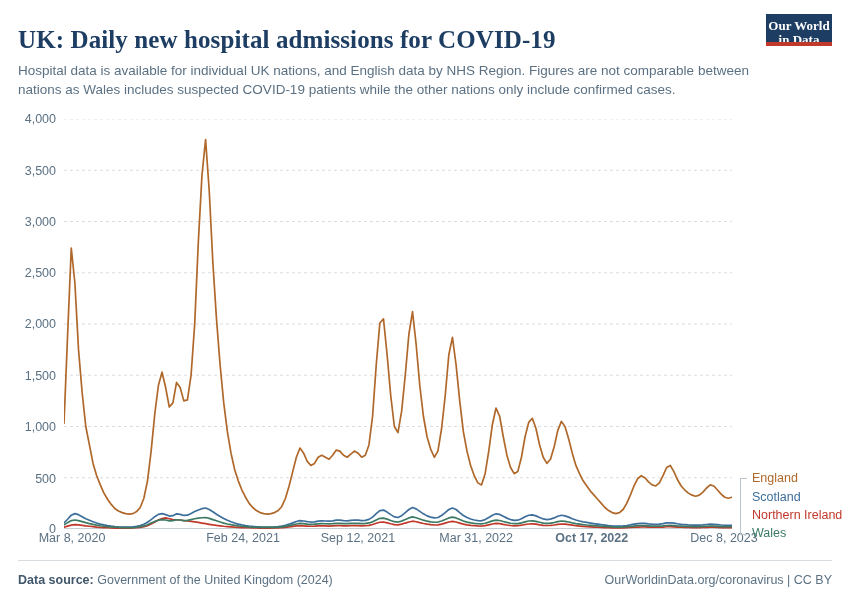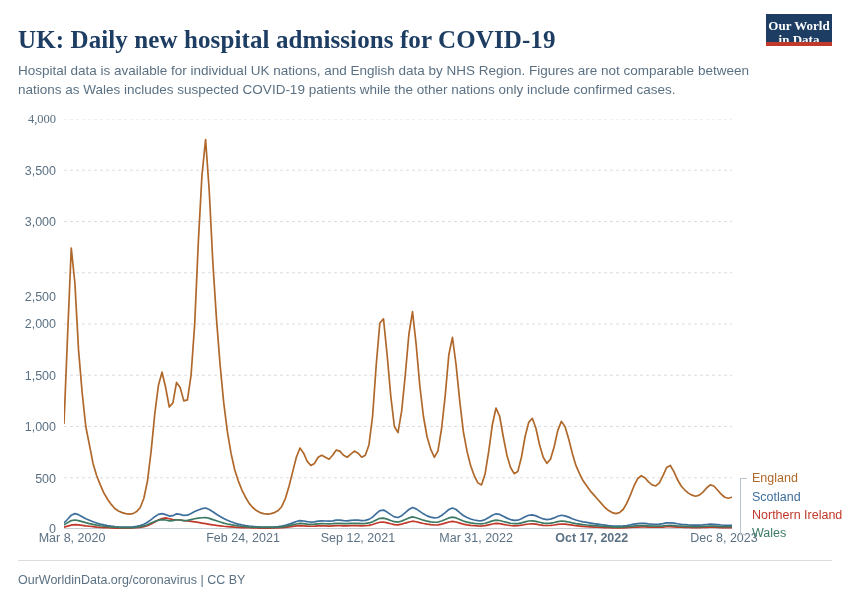--- a/index.html
+++ b/index.html
@@ -159,24 +159,24 @@
     <div class="bar"></div>
   </div>
 
   <div class="chart-area">
     <div class="ylabels" id="ylabels">
         <div class="ylabel" style="top: 416px;">0</div>
         <div class="ylabel" style="top: 366px;">500</div>
         <div class="ylabel" style="top: 313.5px;">1,000</div>
         <div class="ylabel" style="top: 262.25px;">1,500</div>
         <div class="ylabel" style="top: 211px; text-align: right;">2,000</div>
-        <div class="ylabel" style="top: 159.75px; margin-top: 24px;">2,500</div>
+        <div class="ylabel" style="top: 159.75px;">2,500</div>
         <div class="ylabel" style="top: 108.5px;">3,000</div>
         <div class="ylabel" style="top: 57.25px;">3,500</div>
-        <div class="ylabel" style="top: 6px; font-family: Liberation Serif, serif;">4,000</div>
+        <div class="ylabel" style="top: 6px;">4,000</div>
       </div>
     <div class="plot">
       <svg id="plot-svg" width="668" height="410" viewBox="0 0 668 410" preserveAspectRatio="none">
           <line x1="0" x2="668" y1="410" y2="410" stroke="#8d9ba7" stroke-width="1"></line>
           <line x1="0" x2="668" y1="358.75" y2="358.75" stroke="#d9dee3" stroke-width="1" stroke-dasharray="3,3"></line>
           <line x1="0" x2="668" y1="307.5" y2="307.5" stroke="#d9dee3" stroke-width="1" stroke-dasharray="3,3"></line>
           <line x1="0" x2="668" y1="256.25" y2="256.25" stroke="#d9dee3" stroke-width="1" stroke-dasharray="3,3"></line>
           <line x1="0" x2="668" y1="205" y2="205" stroke="#d9dee3" stroke-width="1" stroke-dasharray="3,3"></line>
           <line x1="0" x2="668" y1="153.75" y2="153.75" stroke="#d9dee3" stroke-width="1" stroke-dasharray="3,3"></line>
           <line x1="0" x2="668" y1="102.5" y2="102.5" stroke="#d9dee3" stroke-width="1" stroke-dasharray="3,3"></line>
@@ -199,16 +199,20 @@
     <div class="legend" id="legend">
         <div class="legend-item" style="top: 364.75px; left: 12px; color: rgb(176, 104, 42);">England</div>
         <div class="legend-item" style="top: 384.02px; left: 12px; color: rgb(61, 110, 156);">Scotland</div>
         <div class="legend-item" style="top: 402.06px; left: 12px; color: rgb(192, 57, 43);">Northern Ireland</div>
         <div class="legend-item" style="top: 419.28px; left: 12px; color: rgb(60, 122, 99);">Wales</div>
       </div>
   <div class="legend-bracket" style="top: 364.75px; height: 54.53px;"></div>
     </div>
 
   <div class="footer">
+    <div>
+      <b>Data source:</b>
+      <span>Government of the United Kingdom (2024)</span>
+    </div>
     <div class="footer-right">OurWorldinData.org/coronavirus | CC BY</div>
   </div>
 
 </div>
 
 </body></html>

